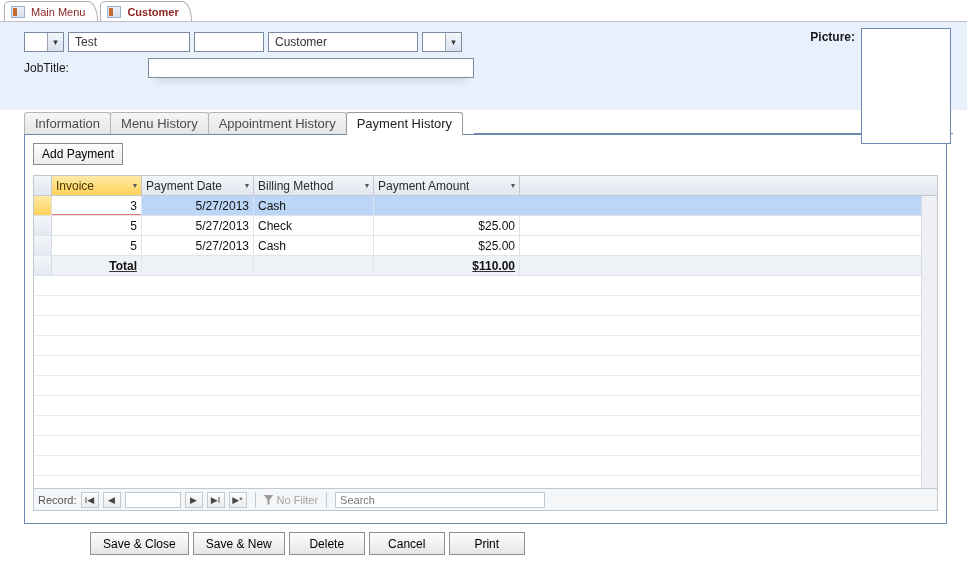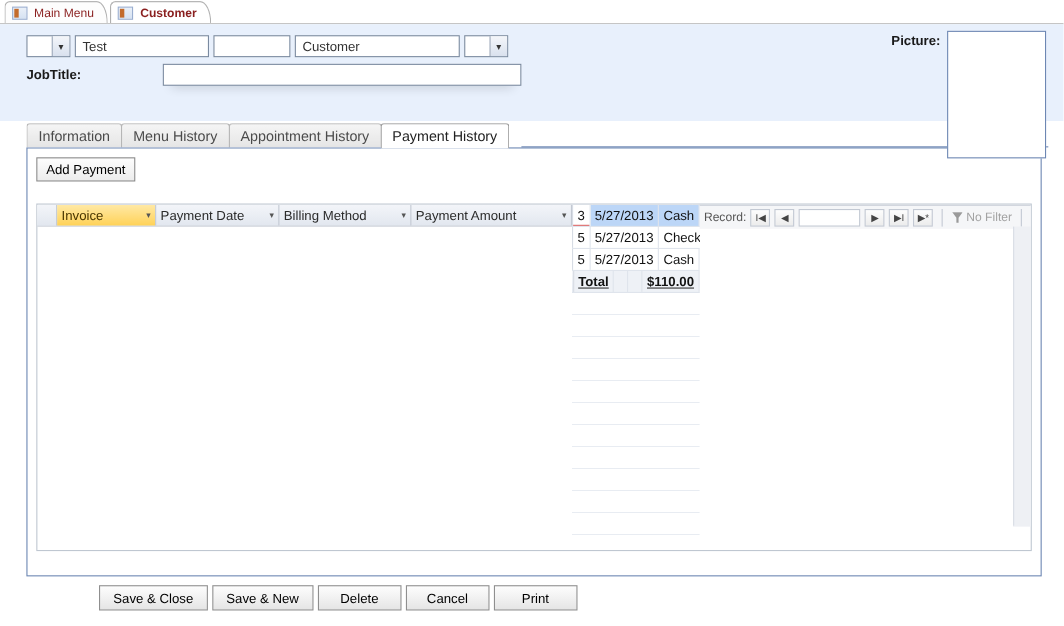--- a/index.html
+++ b/index.html
@@ -73,21 +73,21 @@
     font-size:9px; color:#333;
   }
   .combo-sm .val { flex:1; padding:0 4px; line-height:18px; }
   .txt { padding: 0 6px; line-height:18px; }
   .w120 { width:122px; }
   .w70  { width:70px; }
   .w150 { width:150px; }
   .combo-med { width:40px; display:flex; }
   .combo-med .val{ flex:1; padding:0 4px; line-height:18px;}
   .label-jt { margin-top:6px; display:flex; align-items:center; gap:60px; color:#1a1a1a;}
-  .label-jt span:first-child{ width:64px;font-weight:bold;}
+  .label-jt span:first-child{ width:64px;}
   .jobtitle-input{
     margin-left: 0;
     height:20px; width:326px; border:1px solid #7a8aa0; background:#fff;
     box-shadow: 0 8px 10px -8px rgba(0,0,0,0.3);
   }
   .pic-label{
     position:absolute; right:112px; top:8px;
     font-weight:600; color:#1a1a1a;
   }
   .pic-box{
@@ -145,22 +145,23 @@
     border:1px solid #8a8a8a;
     background:linear-gradient(#fdfdfd,#ececec);
     padding:0 8px;
     font-size:12px;
     margin:0 0 4px 4px;
   }
   
   .grid{
     flex:1;
     border:1px solid #bfc7d1;
-    margin:16px 4px;
+    margin:6px 4px;
     display:flex;
+    flex-direction:column;
     overflow:hidden;
     position:relative;
   }
   .grid-head{
     display:flex;
     background:linear-gradient(#f3f5f9,#e2e7ef);
     border-bottom:1px solid #c3c9d3;
     height:20px;
     font-size:12px;
     position:relative;
@@ -384,20 +385,21 @@
         <span class="nav-rec"></span>
         <span class="nav-btn">▶</span>
         <span class="nav-btn">▶I</span>
         <span class="nav-btn">▶*</span>
         <span class="nav-sep"></span>
         <span class="filter-lbl">
           <span class="funnel"></span>
           <span>No Filter</span>
         </span>
         <span class="nav-sep"></span>
+        <div class="search-box">Search</div>
       </div>
     </div>
   </div>
 </div>
 
 <div class="actions">
   <button>Save &amp; Close</button>
   <button>Save &amp; New</button>
   <button>Delete</button>
   <button>Cancel</button>

